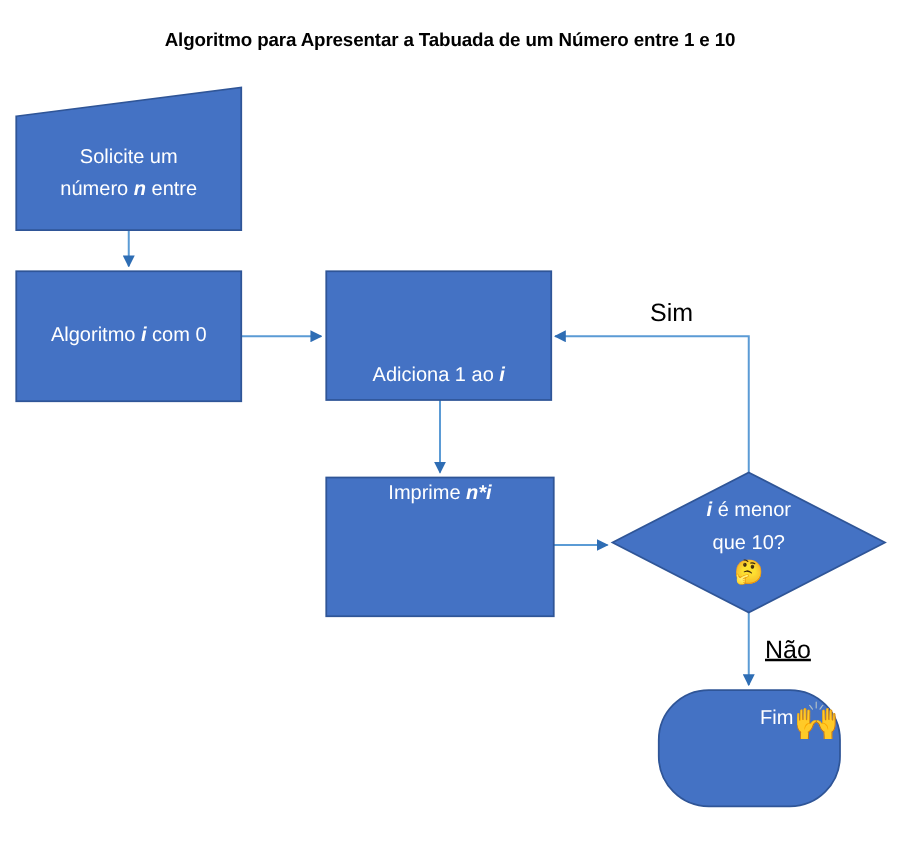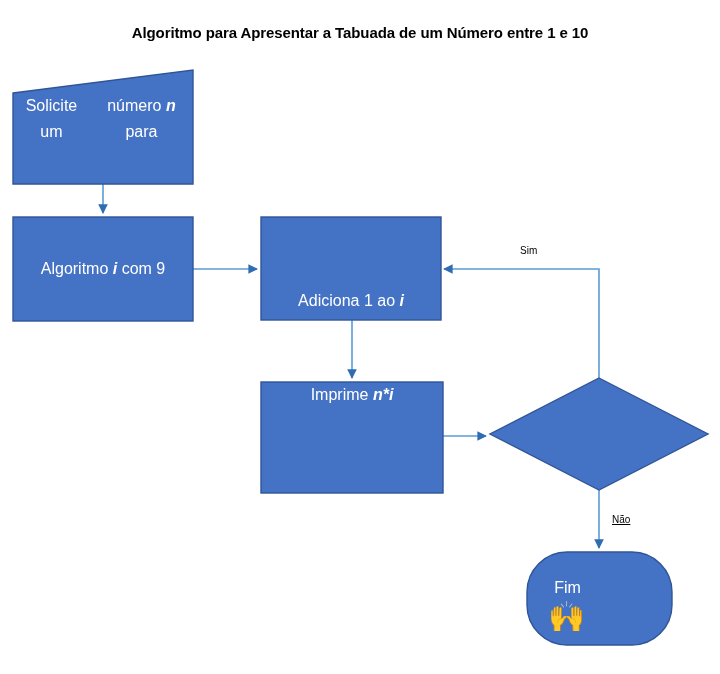--- a/index.html
+++ b/index.html
@@ -55,21 +55,21 @@
     pointer-events: none;
   }
   .node-label em {
     font-style: italic;
     font-weight: bold;
   }
 
   .edge-label {
     position: absolute;
     color: #000000;
-    font-size: 10px;
+    font-size: 20px;
     line-height: 18px;
     text-align: center;
     white-space: nowrap;
   }
 
   .emoji {
     font-size: 19px;
     line-height: 22px;
     display: block;
   }
@@ -114,39 +114,44 @@
 
     <rect x="261" y="217" width="180" height="103" fill="#4472C4" stroke="#2F5597" stroke-width="1.4"></rect>
 
     <rect x="261" y="382" width="182" height="111" fill="#4472C4" stroke="#2F5597" stroke-width="1.4"></rect>
 
     <polygon points="599,378 708,434 599,490 490,434" fill="#4472C4" stroke="#2F5597" stroke-width="1.4"></polygon>
 
     <rect x="527" y="552" width="145" height="93" rx="40" ry="40" fill="#4472C4" stroke="#2F5597" stroke-width="1.4"></rect>
   </svg>
 
-  <div class="node-label" style="left:13px; top:93px; width:180px; height:91px; display:flex; flex-direction:row; justify-content:center;">
+  <div class="node-label" style="left:13px; top:93px; width:180px; height:91px; display:flex; flex-direction:column; justify-content:center;">
     <div><span>Solicite um</span></div>
-    <div><span>número </span><em>n</em><span> para</span></div>
+    <div><span>número </span><em>n</em><span> entre</span></div>
   </div>
 
   <div class="node-label" style="left:13px; top:217px; width:180px; height:104px; display:flex; align-items:center; justify-content:center;">
-    <div><span>Algoritmo </span><em>i</em><span> com 9</span></div>
+    <div><span>Algoritmo </span><em>i</em><span> com 0</span></div>
   </div>
 
   <div class="node-label" style="left:261px; top:217px; width:180px; height:103px; display:flex; align-items:center; justify-content:center;margin-top:32px;">
     <div><span>Adiciona 1 ao </span><em>i</em><span></span></div>
   </div>
 
   <div class="node-label" style="left:261px; top:382px; width:182px; height:111px; display:flex; align-items:flex-start; justify-content:center;">
     <div><span>Imprime </span><em>n*i</em><span></span></div>
   </div>
 
+  <div class="node-label" style="left:490px; top:392px; width:218px; height:96px; display:flex; flex-direction:column; justify-content:flex-start; padding-top:4px; box-sizing:border-box;">
+    <div><em>i</em><span> é menor</span></div>
+    <div><span>que 10?</span></div>
+    <span class="emoji">🤔</span>
+  </div>
 
-  <div class="node-label" style="left:495px; top:560px; width:145px; height:85px; display:flex; flex-direction:column; justify-content:center; padding-top:2px; box-sizing:border-box;">
+  <div class="node-label" style="left:527px; top:560px; width:145px; height:85px; display:flex; justify-content:flex-end; padding-top:2px; box-sizing:border-box;">
     <div><span>Fim</span></div>
     <span class="emoji-lg">🙌</span>
   </div>
 
   <div class="edge-label" style="left:520px; top:242px;">Sim</div>
 
   <div class="edge-label" style="left:612px; top:511px;text-decoration:underline;">Não</div>
 
 </div>
 

